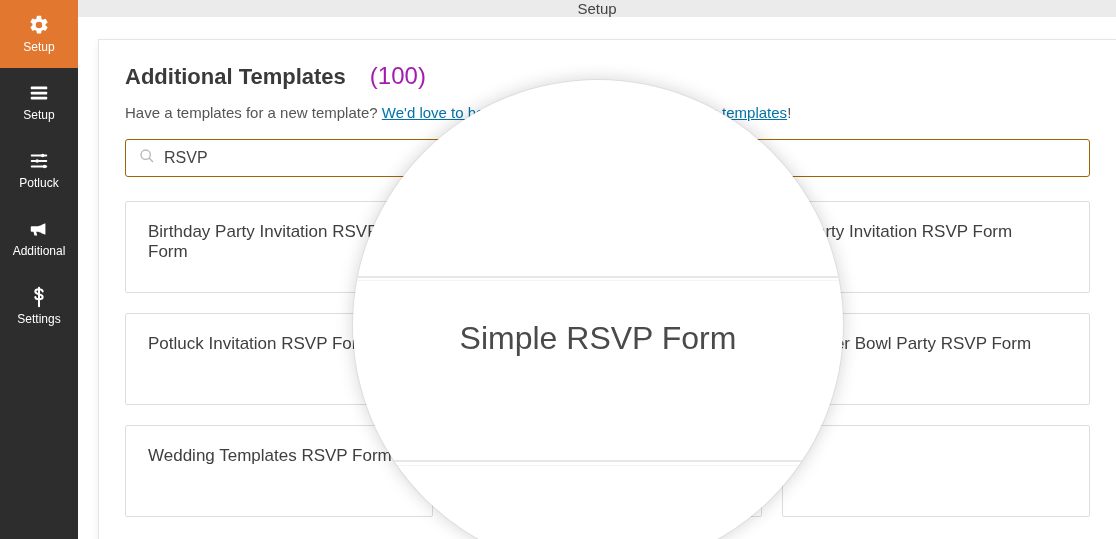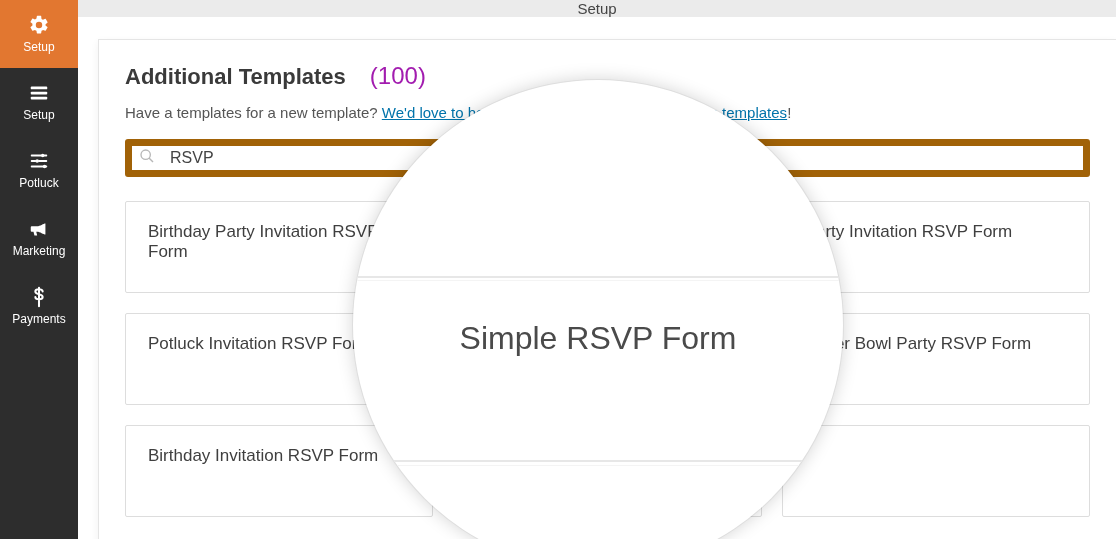--- a/index.html
+++ b/index.html
@@ -22,21 +22,21 @@
 .title-row { display: flex; align-items: baseline; gap: 24px; margin-bottom: 14px; }
 .title { font-size: 22px; font-weight: 600; color: #3a3a3a; }
 .title-count { font-size: 24px; color: #a21caf; font-weight: 400; }
 
 .subtext { font-size: 15px; color: #555; margin-bottom: 18px; }
 .subtext a { color: #0073aa; text-decoration: underline; }
 
 .search-wrap { position: relative; margin-bottom: 24px; }
 .search-wrap .search-icon { position: absolute; left: 14px; top: 50%; transform: translateY(-50%); color: #b7b7b7; }
 .search-wrap .search-icon svg { width: 16px; height: 16px; fill: none; stroke: #b7b7b7; stroke-width: 2; }
-.search-input { width: 100%; height: 38px; border: 7px solid #a16207; border-radius: 3px; padding: 0 14px 0 38px; font-size: 16px; color: #444; outline: none; }
+.search-input { width: 100%; height: 38px; border: 1px solid #a16207; border-radius: 3px; padding: 0 14px 0 38px; font-size: 16px; color: #444; outline: none; }
 
 .grid { display: grid; grid-template-columns: repeat(3, 1fr); gap: 20px; }
 .card { border: 1px solid #ddd; border-radius: 2px; padding: 20px 22px; min-height: 92px; display: flex; align-items: flex-start; font-size: 17px; color: #3f3f3f; cursor: pointer; background: #fff; }
 
 
 .magnifier { position: absolute; width: 490px; height: 490px; border-radius: 50%; background: #fff; box-shadow: 0 0 18px rgba(0,0,0,0.18), 0 0 0 1px rgba(0,0,0,0.05); left: 353px; top: 80px; overflow: hidden; z-index: 20; }
 .magnifier-inner { position: absolute; inset: 0; display: flex; flex-direction: column; justify-content: center; align-items: center; }
 .mag-divider { position: absolute; left: 0; right: 0; height: 2px; background: #e7e7e7; }
 .mag-divider.d1 { top: 196px; }
 .mag-divider.d2 { top: 200px; background:#f4f4f4; height:1px;}
@@ -78,29 +78,29 @@
           </svg>
       </span>
       <span>Potluck</span>
     </div>
     <div class="sidebar-item">
       <span class="icon">
         <svg viewBox="0 0 24 24">
             <path d="M3 10v4a1 1 0 0 0 1 1h2l1 4h3l-1-4h1c3 0 7 3 9 3V6c-2 0-6 3-9 3H4a1 1 0 0 0-1 1z"></path>
           </svg>
       </span>
-      <span>Marketing</span>
+      <span>Additional</span>
     </div>
     <div class="sidebar-item">
       <span class="icon">
         <svg viewBox="0 0 24 24">
             <path d="M12 2v20M16 6c0-1.5-1.8-2.5-4-2.5S8 4.5 8 6s1.5 2.3 4 3 4 1.5 4 3-1.8 2.5-4 2.5-4-1-4-2.5" stroke="#fff" stroke-width="2.2" fill="none" stroke-linecap="round"></path>
           </svg>
       </span>
-      <span>Payments</span>
+      <span>Settings</span>
     </div>
   </div>
 
   <div class="main">
     <div class="header">
       <span>Setup</span>
     </div>
     <div class="content-wrap">
       <div class="panel">
         <div class="title-row">
@@ -132,21 +132,21 @@
           <div class="card">
               <span>Potluck Invitation RSVP Form</span>
             </div>
           <div class="card">
               <span>Simple RSVP Form</span>
             </div>
           <div class="card">
               <span>Super Bowl Party RSVP Form</span>
             </div>
           <div class="card">
-              <span>Birthday Invitation RSVP Form</span>
+              <span>Wedding Templates RSVP Form</span>
             </div>
           <div class="card">
               <span></span>
             </div>
           <div class="card">
               <span></span>
             </div>
         </div>
       </div>
     </div>

